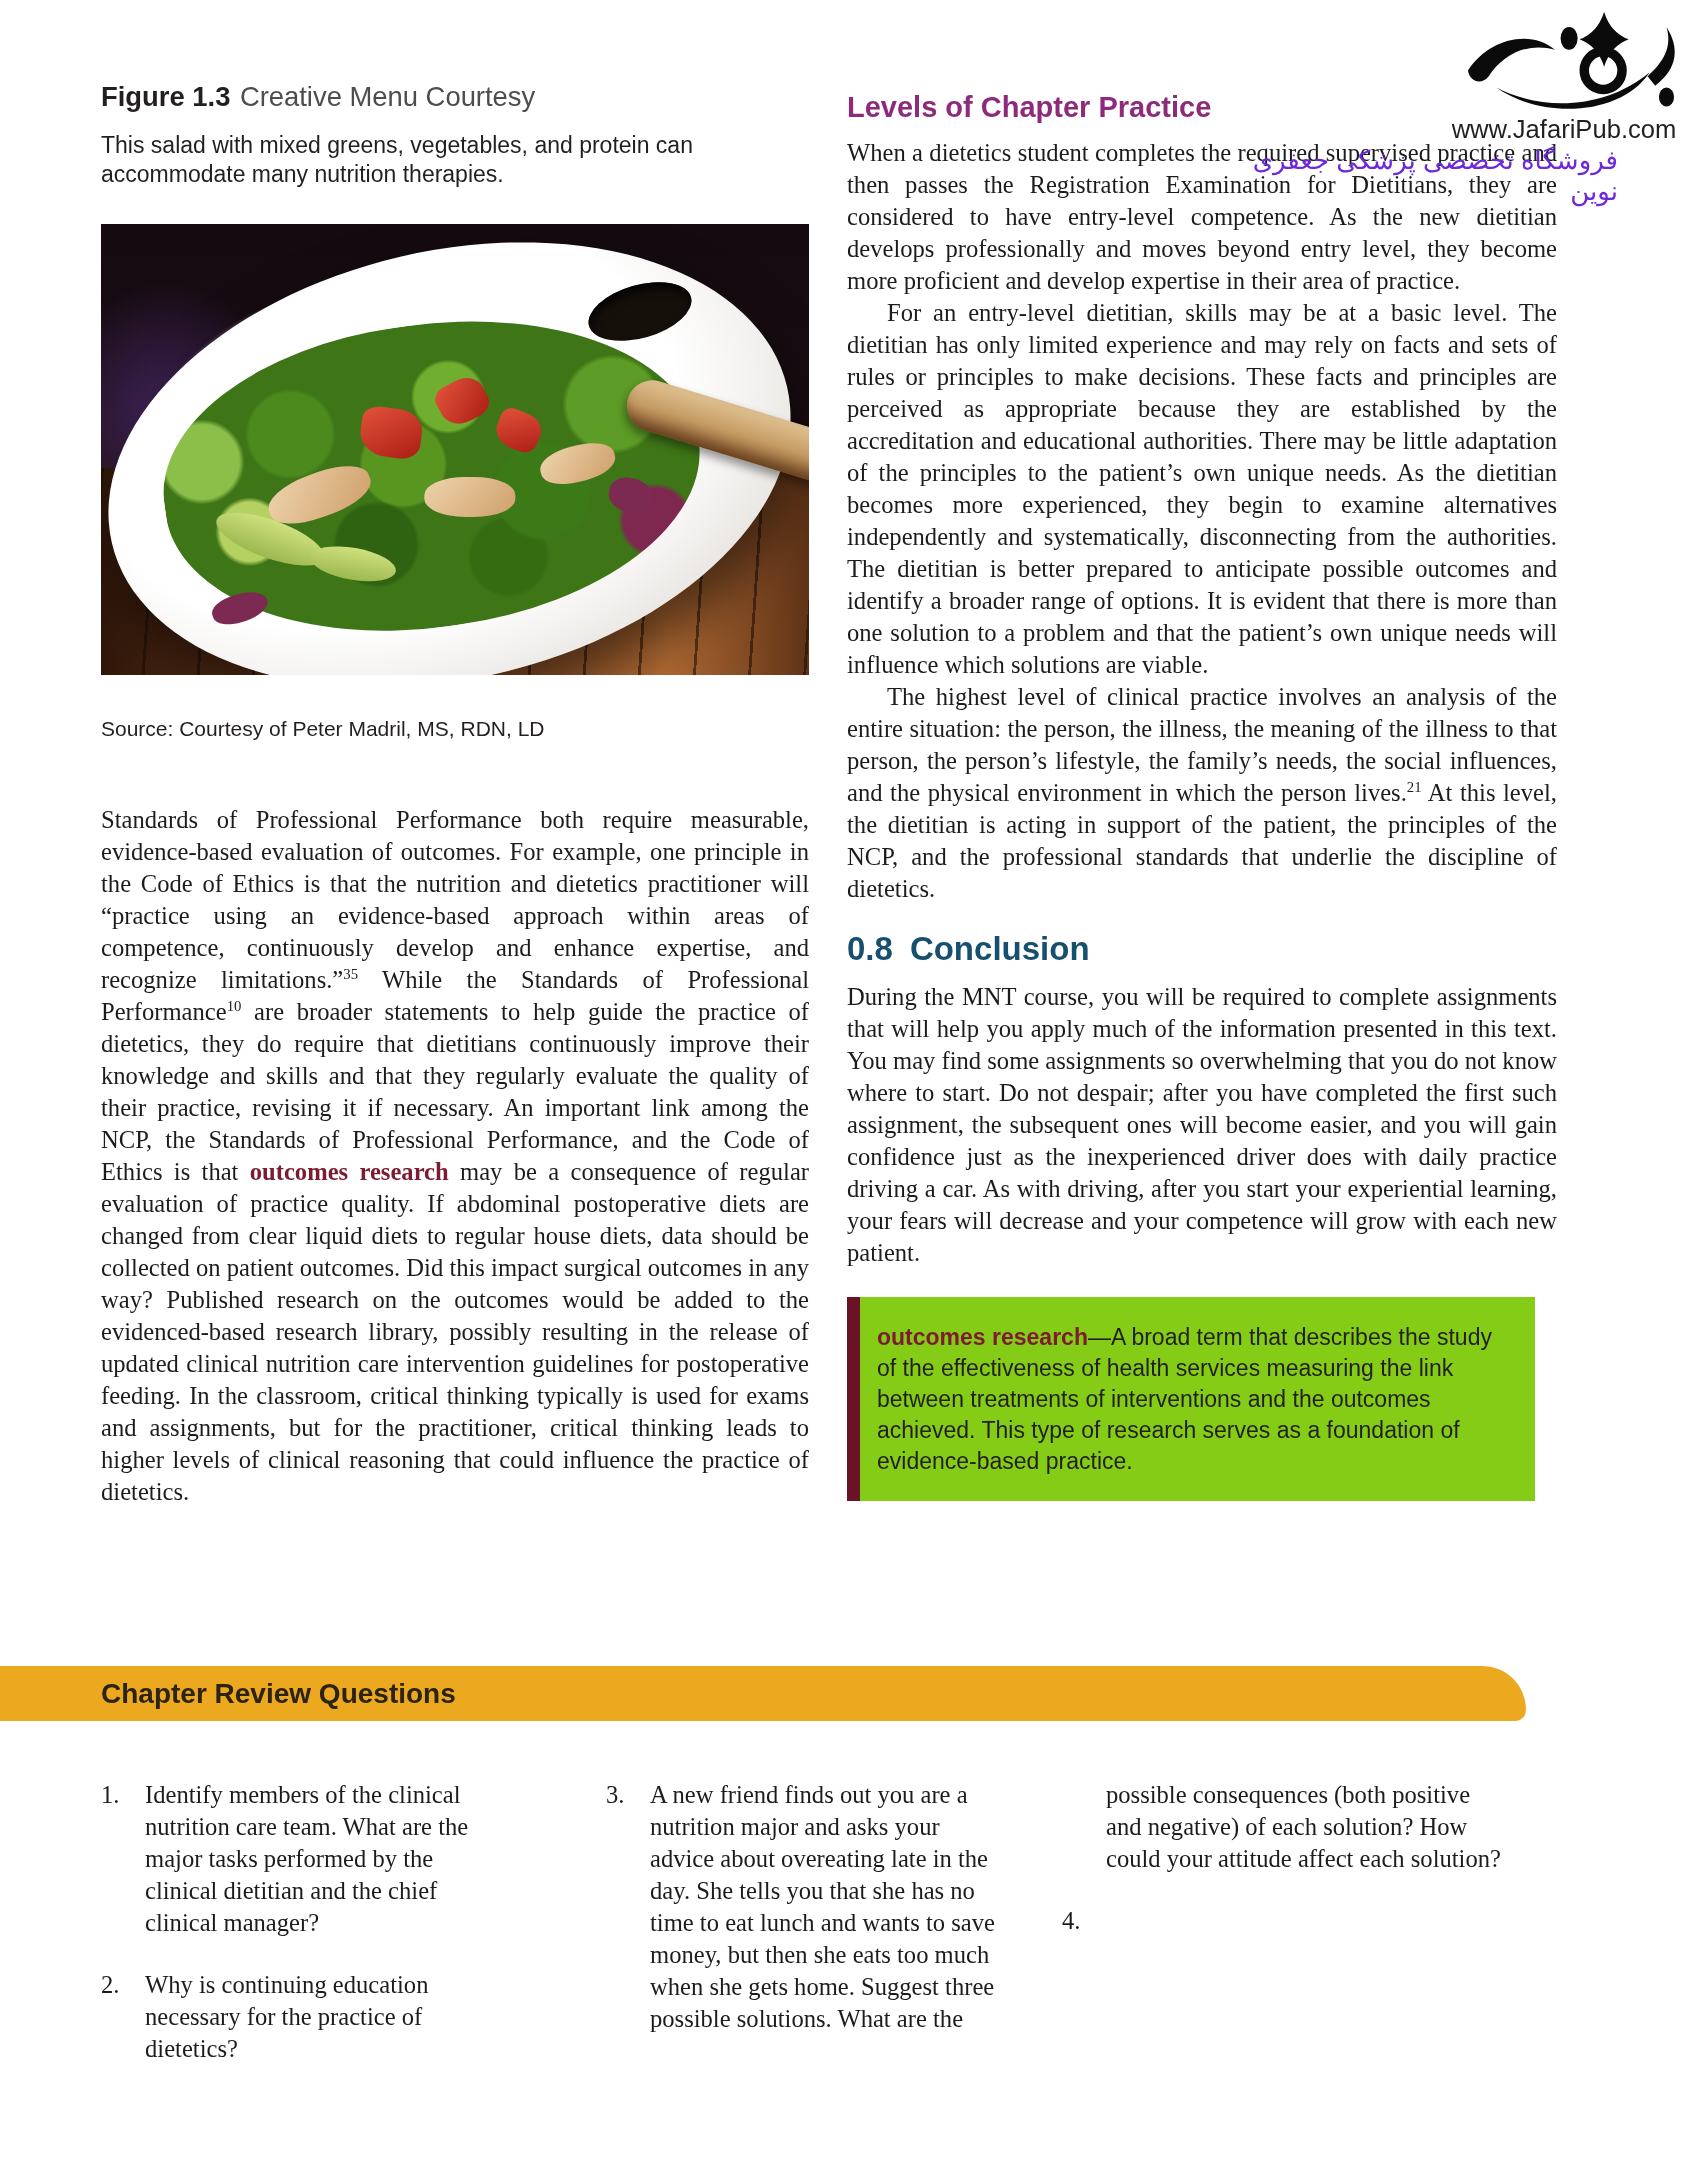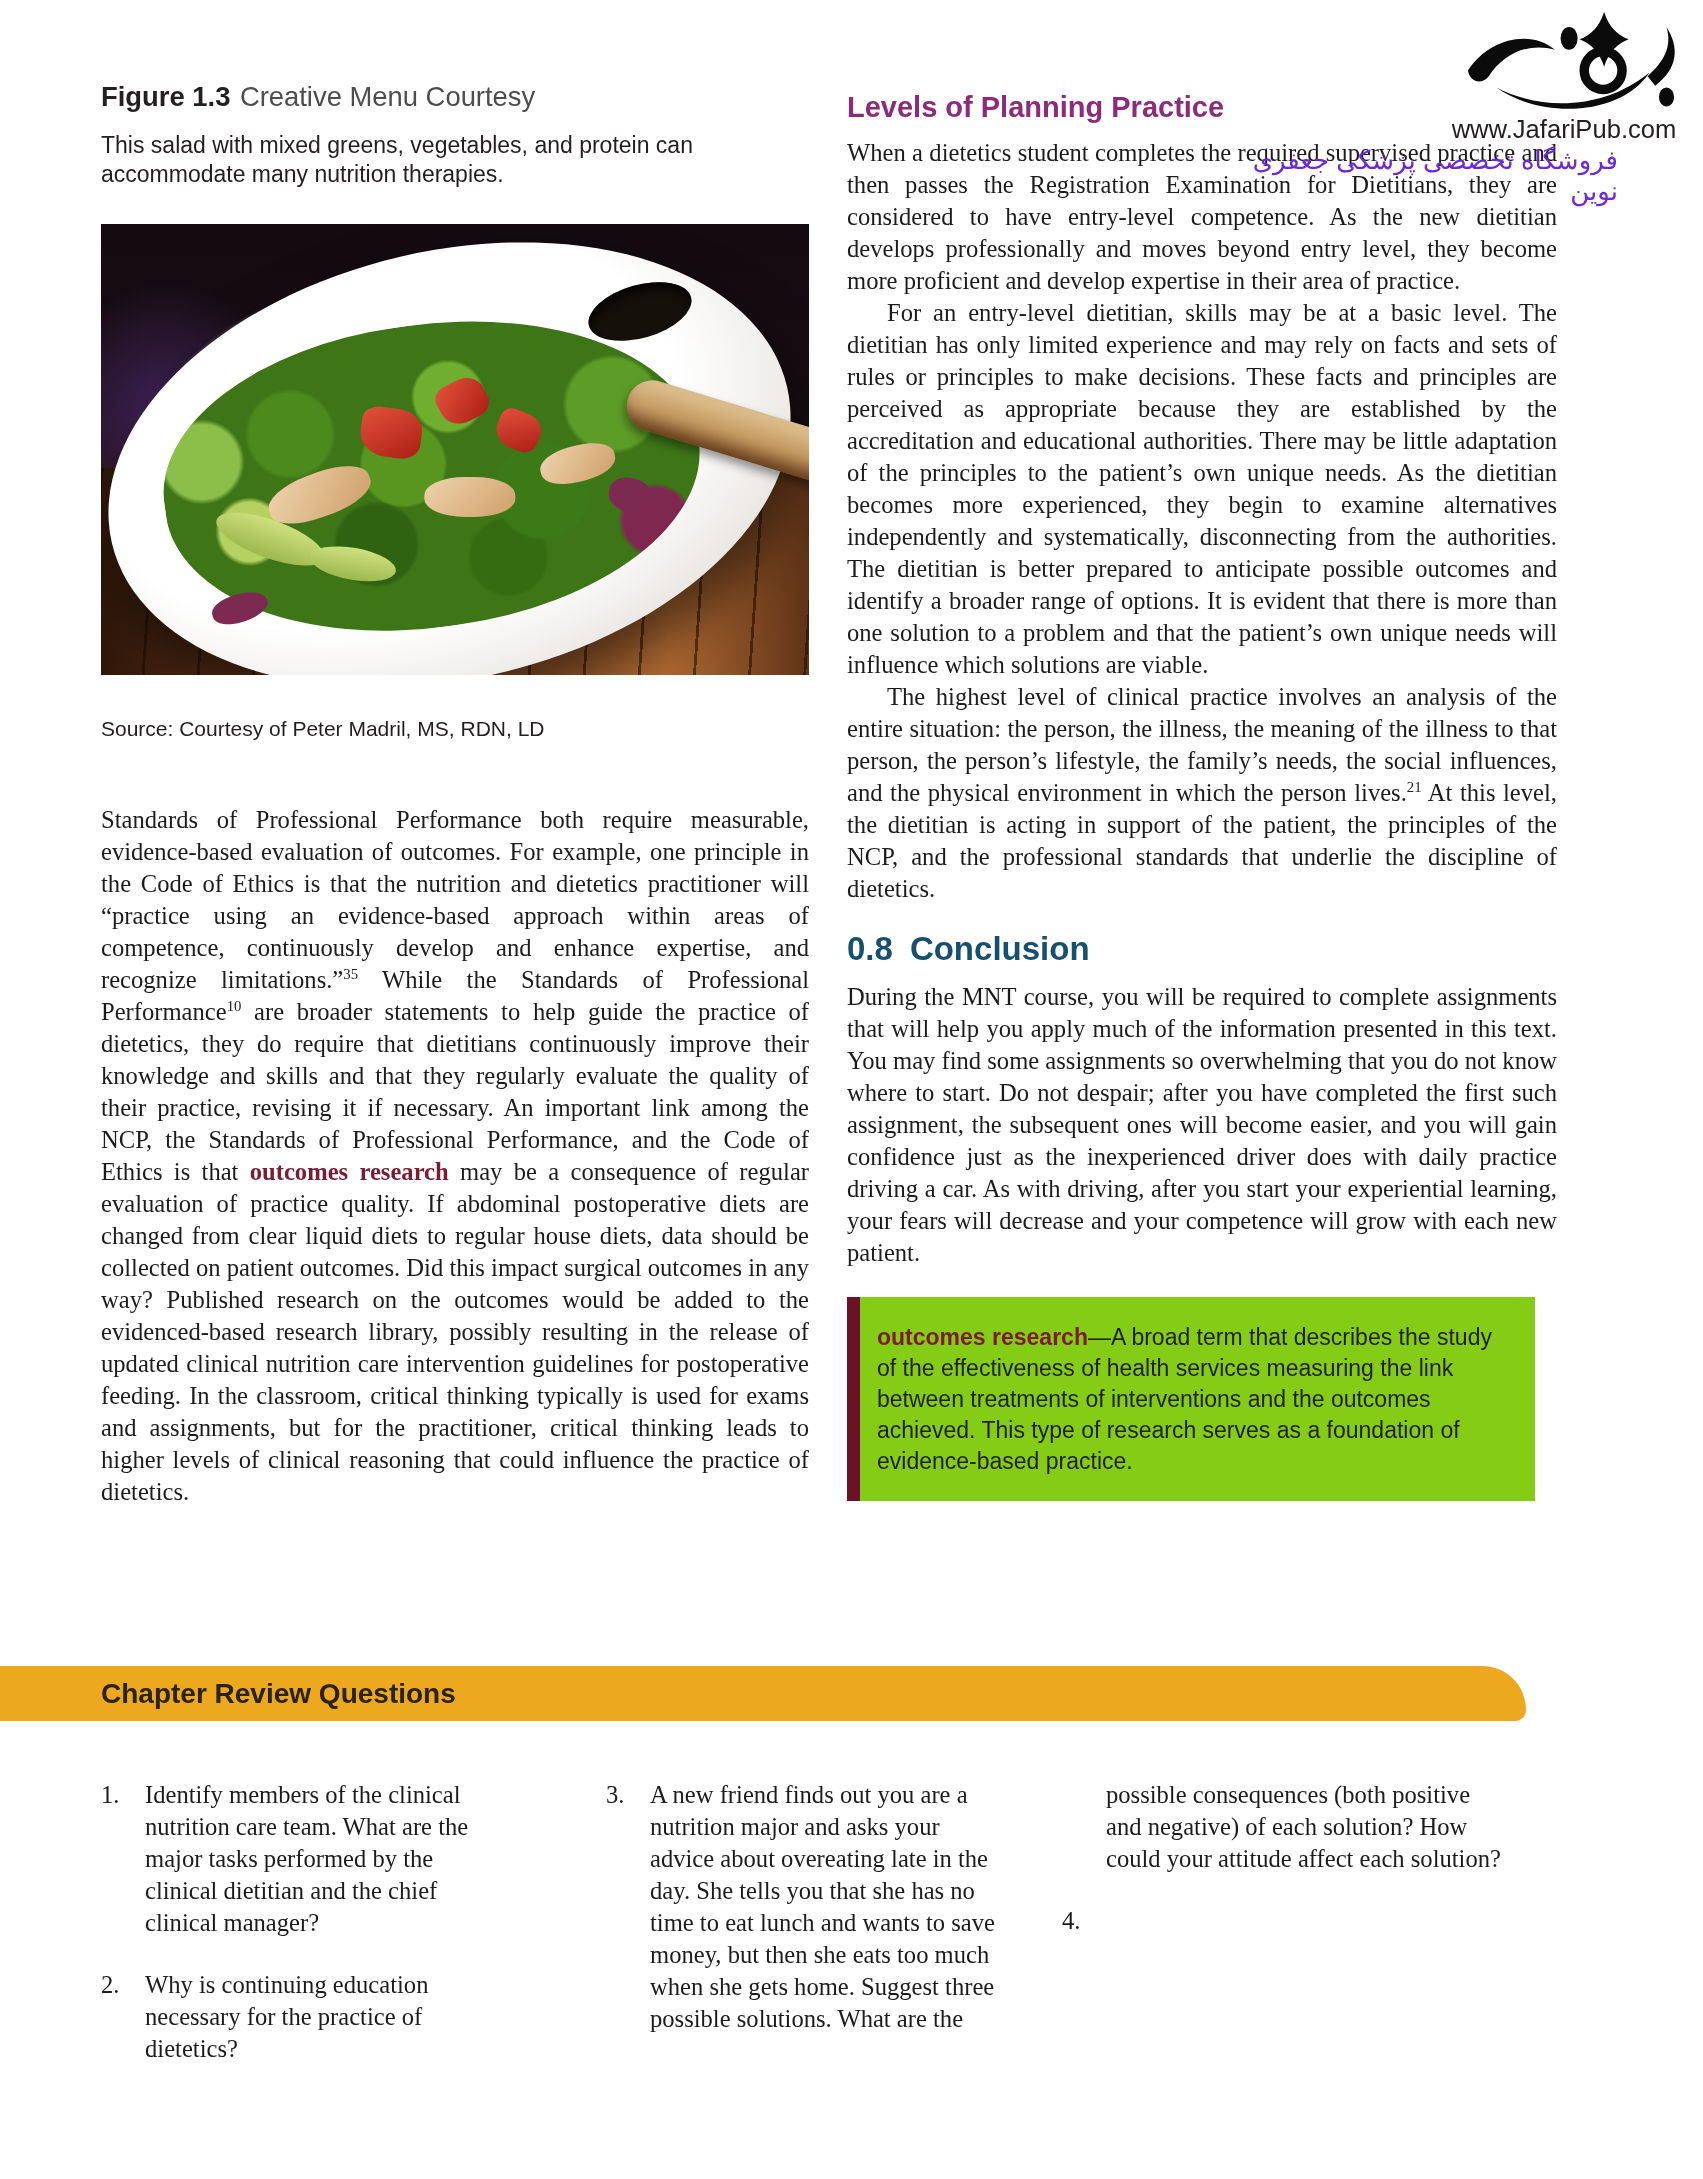--- a/index.html
+++ b/index.html
@@ -138,21 +138,21 @@
     <div class="spoon"></div>
   </div>
 
   <div class="fig-source sans">Source: Courtesy of Peter Madril, MS, RDN, LD</div>
 
   <div class="col-left">
     <p class="body-p"><span>Standards of Professional Performance both require measurable, evidence-based evaluation of outcomes. For example, one principle in the Code of Ethics is that the nutrition and dietetics practitioner will “practice using an evidence-based approach within areas of competence, continuously develop and enhance expertise, and recognize limitations.”</span><sup>35</sup><span> While the Standards of Professional Performance</span><sup>10</sup><span> are broader statements to help guide the practice of dietetics, they do require that dietitians continuously improve their knowledge and skills and that they regularly evaluate the quality of their practice, revising it if necessary. An important link among the NCP, the Standards of Professional Performance, and the Code of Ethics is that </span><b class="term serif">outcomes research</b><span> may be a consequence of regular evaluation of practice quality. If abdominal postoperative diets are changed from clear liquid diets to regular house diets, data should be collected on patient outcomes. Did this impact surgical outcomes in any way? Published research on the outcomes would be added to the evidenced-based research library, possibly resulting in the release of updated clinical nutrition care intervention guidelines for postoperative feeding. In the classroom, critical thinking typically is used for exams and assignments, but for the practitioner, critical thinking leads to higher levels of clinical reasoning that could influence the practice of dietetics.</span></p>
   </div>
 
   <div class="col-right">
-    <h2 class="h-purple sans">Levels of Planning Practice</h2>
+    <h2 class="h-purple sans">Levels of Chapter Practice</h2>
     <p class="body-p">When a dietetics student completes the required supervised practice and then passes the Registration Examination for Dietitians, they are considered to have entry-level competence. As the new dietitian develops professionally and moves beyond entry level, they become more proficient and develop expertise in their area of practice.</p>
     <p class="body-p indent">For an entry-level dietitian, skills may be at a basic level. The dietitian has only limited experience and may rely on facts and sets of rules or principles to make decisions. These facts and principles are perceived as appropriate because they are established by the accreditation and educational authorities. There may be little adaptation of the principles to the patient’s own unique needs. As the dietitian becomes more experienced, they begin to examine alternatives independently and systematically, disconnecting from the authorities. The dietitian is better prepared to anticipate possible outcomes and identify a broader range of options. It is evident that there is more than one solution to a problem and that the patient’s own unique needs will influence which solutions are viable.</p>
     <p class="body-p indent"><span>The highest level of clinical practice involves an analysis of the entire situation: the person, the illness, the meaning of the illness to that person, the person’s lifestyle, the family’s needs, the social influences, and the physical environment in which the person lives.</span><sup>21</sup><span> At this level, the dietitian is acting in support of the patient, the principles of the NCP, and the professional standards that underlie the discipline of dietetics.</span></p>
     <h2 class="h-blue sans"><span class="secnum">0.8</span><span>Conclusion</span></h2>
     <p class="body-p">During the MNT course, you will be required to complete assignments that will help you apply much of the information presented in this text. You may find some assignments so overwhelming that you do not know where to start. Do not despair; after you have completed the first such assignment, the subsequent ones will become easier, and you will gain confidence just as the inexperienced driver does with daily practice driving a car. As with driving, after you start your experiential learning, your fears will decrease and your competence will grow with each new patient.</p>
     <div class="defbox sans">
       <b class="defterm">outcomes research</b><span>—A broad term that describes the study of the effectiveness of health services measuring the link between treatments of interventions and the outcomes achieved. This type of research serves as a foundation of evidence-based practice.</span>
     </div>
   </div>
 

